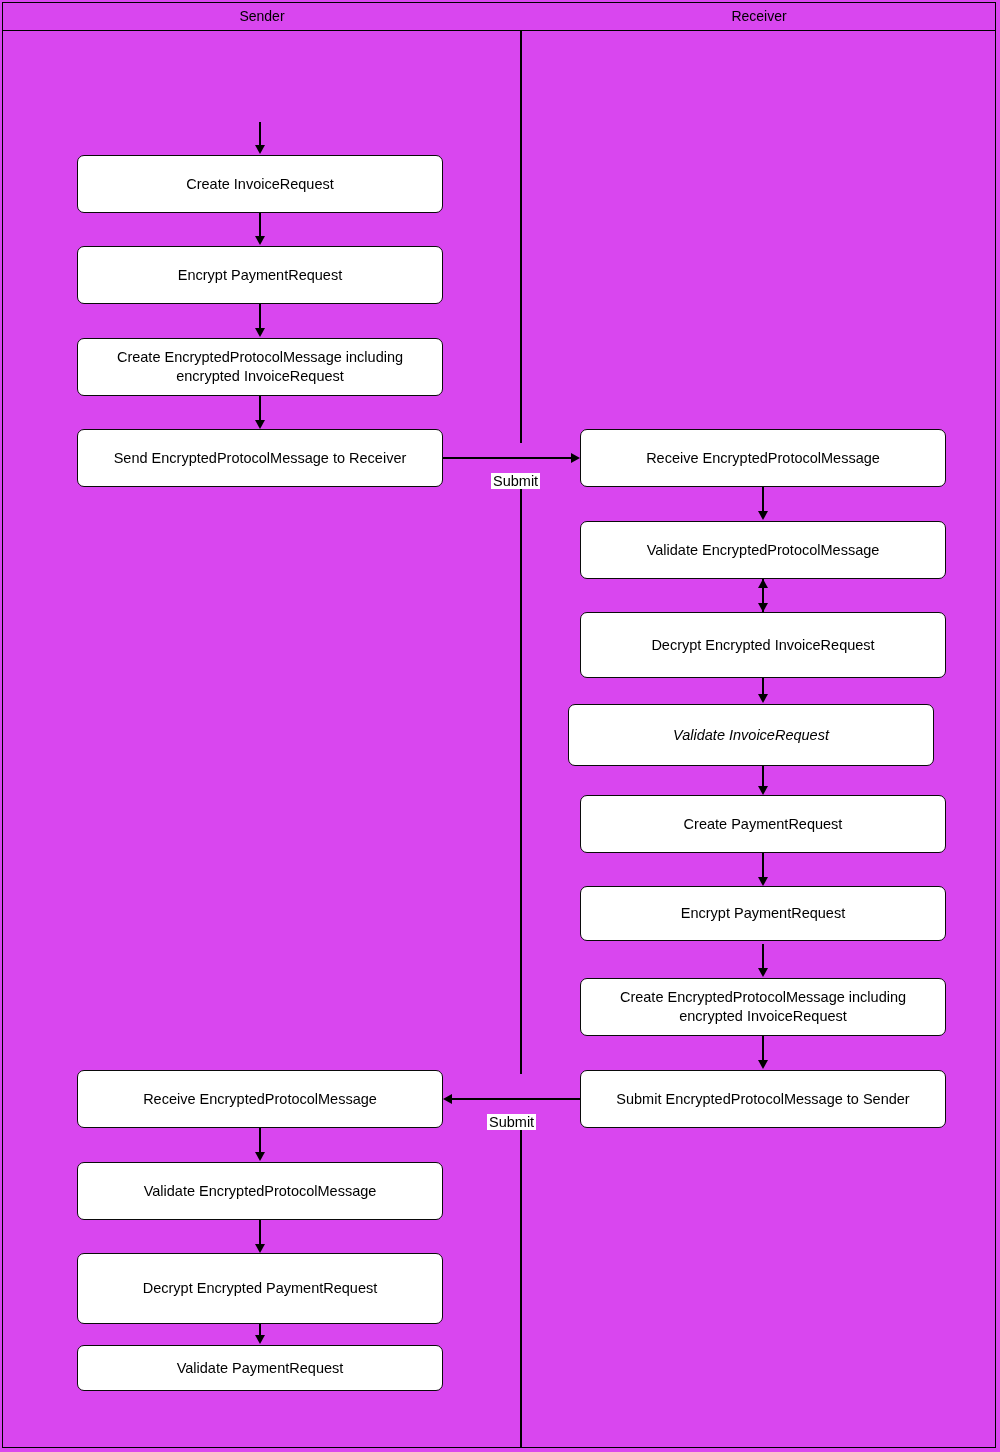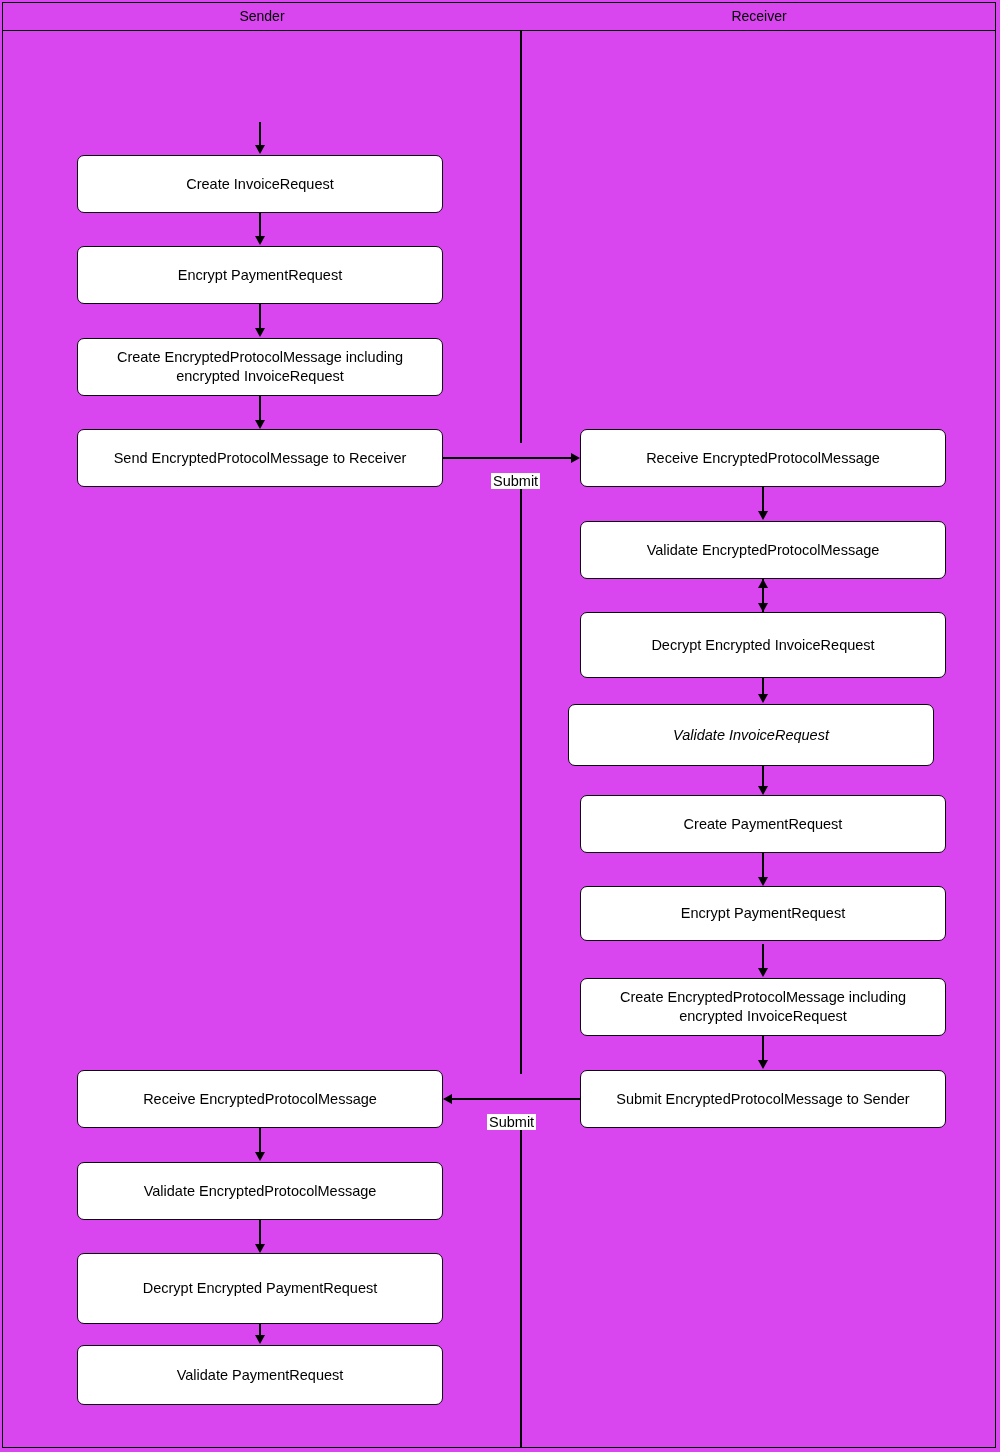--- a/index.html
+++ b/index.html
@@ -261,17 +261,17 @@
   <div class="vline" style="left:259px; top:1220px; height:25px;"></div>
   <div class="arrow-down" style="left:254.5px; top:1244px;"></div>
 
   <div class="node" style="left:77px; top:1253px; width:366px; height:71px;">
     <span>Decrypt Encrypted PaymentRequest</span>
   </div>
 
   <div class="vline" style="left:259px; top:1311px; height:25px;"></div>
   <div class="arrow-down" style="left:254.5px; top:1335px;"></div>
 
-  <div class="node" style="left:77px; top:1345px; width:366px; height:60px;">
+  <div class="node" style="left:77px; top:1345px; width:366px; height:46px;">
     <span>Validate PaymentRequest</span>
   </div>
 
 </div>
 
 </body></html>

